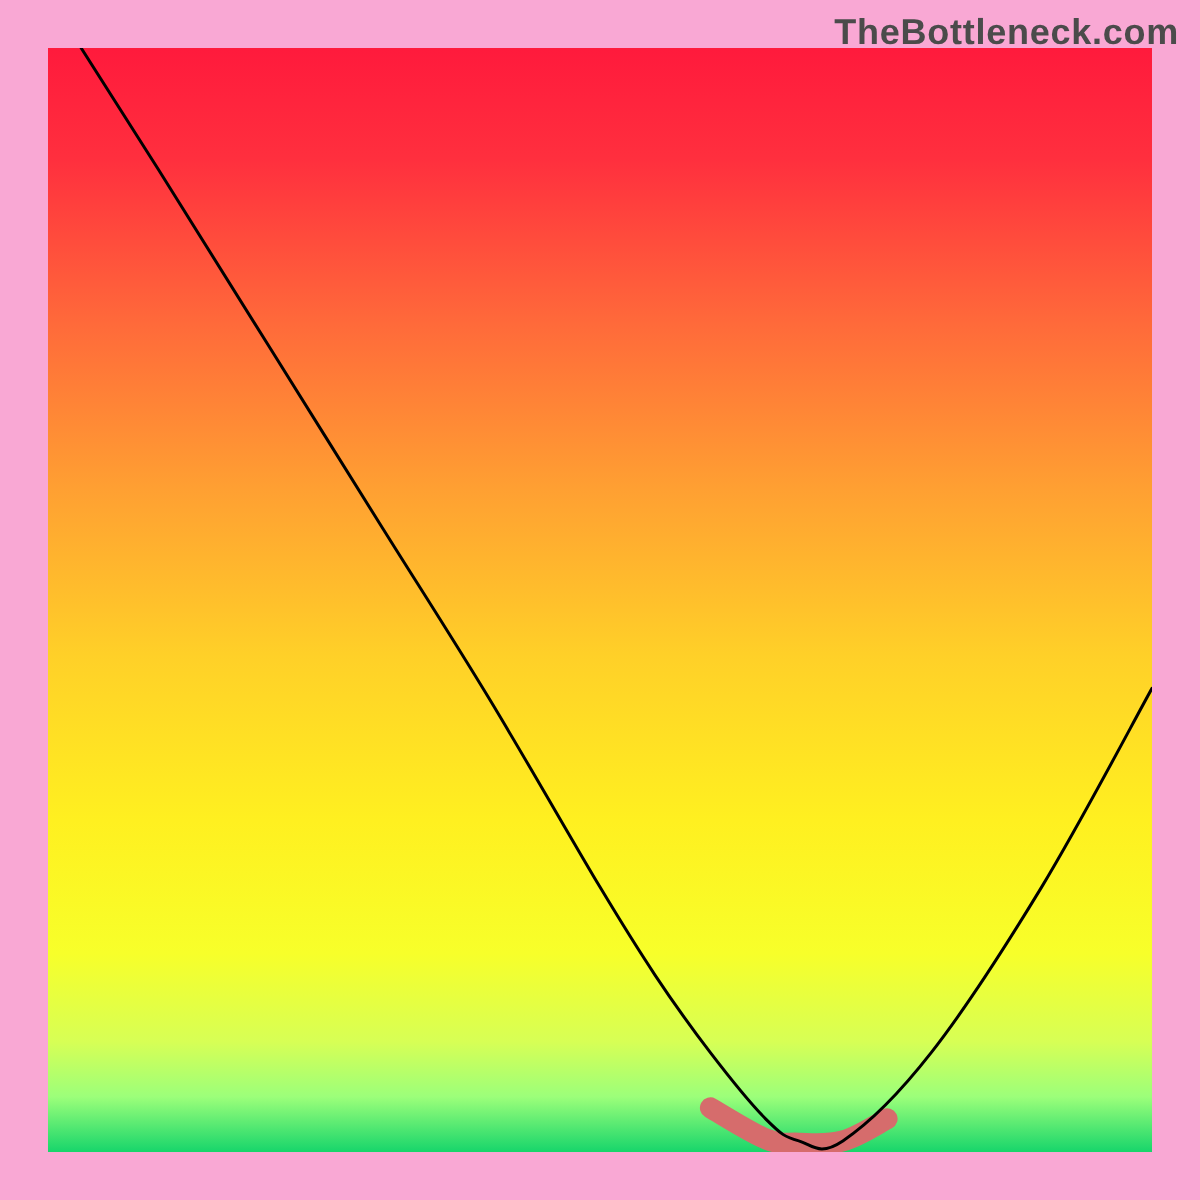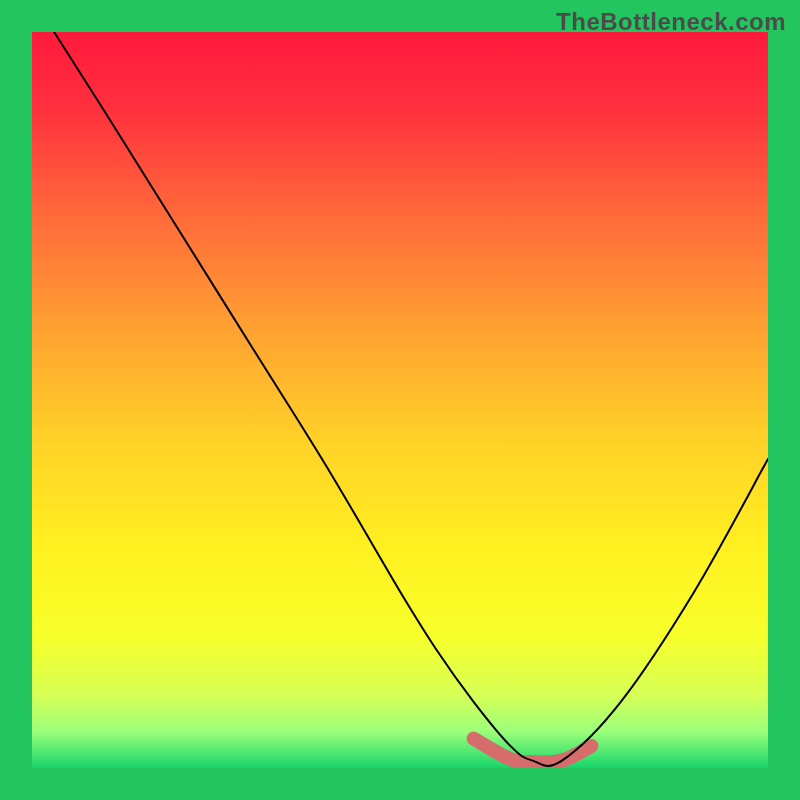--- a/index.html
+++ b/index.html
@@ -8,21 +8,21 @@
     width: 800px;
     height: 800px;
     background: #000;
     font-family: Arial, Helvetica, sans-serif;
     overflow: hidden;
   }
   .frame {
     position: relative;
     width: 800px;
     height: 800px;
-    background: #22c55e;
+    background: #f9a8d4;
   }
   .brand {
     position: absolute;
     top: 8px;
     right: 14px;
     color: #4b4b4b;
     font-size: 24px;
     font-weight: bold;
     letter-spacing: 0.5px;
   }

